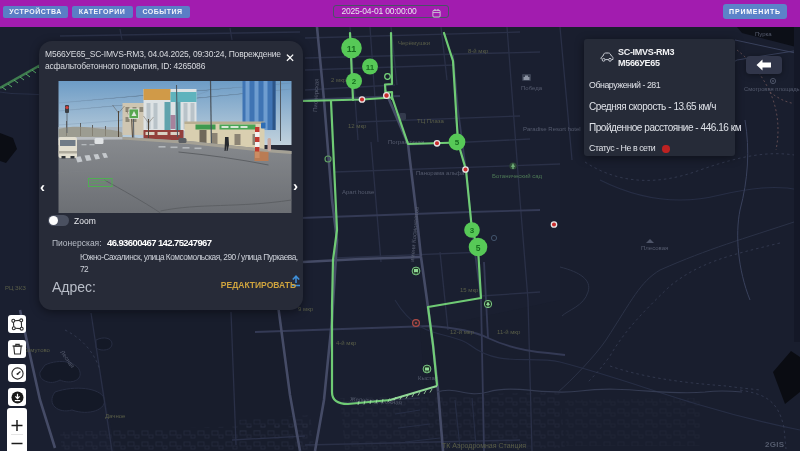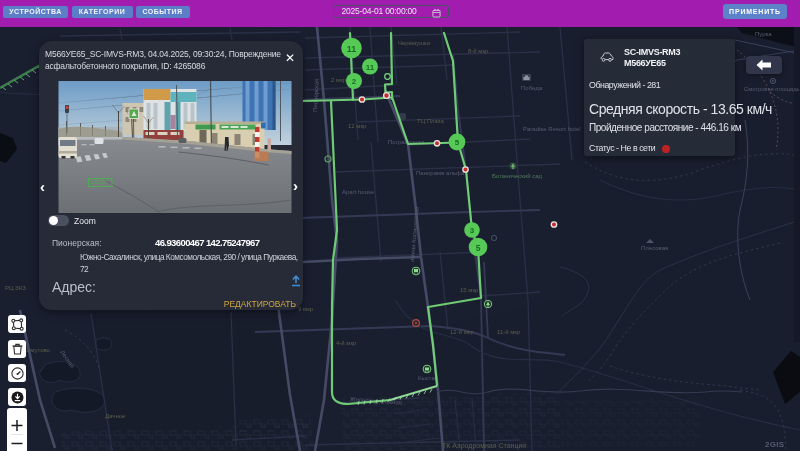--- a/index.html
+++ b/index.html
@@ -411,45 +411,45 @@
 
     <rect x="30" y="97.5" width="23.5" height="8" fill="none" stroke="#4fae52" stroke-width="1"></rect>
     <path d="M32 100 L40 99.6 M32 102.5 L48 102 M42 99.6 L50 99.2" stroke="#4fae52" stroke-width="0.7"></path>
   </svg>
 
   <div style="position:absolute;left:9px;top:174px;width:21px;height:11px;background:#4a5060;border-radius:6px;"></div>
   <div style="position:absolute;left:10px;top:175px;width:9px;height:9px;background:#fdfdfd;border-radius:50%;"></div>
   <div style="position:absolute;left:35px;top:175px;color:#e8eaee;font-size:8.5px;">Zoom</div>
 
   <div style="position:absolute;left:13px;top:196.5px;color:#b9bec8;font-size:8.5px;">Пионерская:</div>
-  <div style="position:absolute;left:68px;top:195.5px;color:#fff;font-size:9.5px;font-weight:bold;letter-spacing:-0.6px;margin-left:48px;">46.93600467 142.75247967</div>
+  <div style="position:absolute;left:68px;top:195.5px;color:#fff;font-size:9.5px;font-weight:bold;letter-spacing:-0.6px;">46.93600467 142.75247967</div>
   <div style="position:absolute;left:13px;top:199px;color:#b9bec8;font-size:14px;margin-top:39px;">Адрес:</div>
   <div style="position:absolute;left:41px;top:209.5px;width:222px;color:#cdd1d9;font-size:8.3px;line-height:12.5px;letter-spacing:-0.5px;">Южно-Сахалинск, улица Комсомольская, 290 / улица Пуркаева, 72</div>
 
   <svg style="position:absolute;left:251px;top:234px;" width="12" height="12" viewBox="0 0 12 12">
     <path d="M6 1.5 L6 8 M2.8 4.6 L6 1.2 L9.2 4.6" stroke="#3f8fd8" stroke-width="1.5" fill="none"></path>
     <line x1="2" y1="10.5" x2="10" y2="10.5" stroke="#3f8fd8" stroke-width="1.5"></line>
   </svg>
 
-  <div style="position:absolute;right:7px;top:258px;color:#cfa43e;font-size:8.5px;font-weight:normal;letter-spacing:0px;">РЕДАКТИРОВАТЬ</div>
+  <div style="position:absolute;right:7px;top:239px;color:#cfa43e;font-size:8.5px;font-weight:bold;letter-spacing:0px;">РЕДАКТИРОВАТЬ</div>
 </div>
 
 <div class="abs" style="left:40px;top:178px;color:#fff;font-size:15px;font-weight:bold;z-index:21;">‹</div>
 <div class="abs" style="left:293px;top:177px;color:#fff;font-size:15px;font-weight:bold;z-index:21;">›</div>
 
 <div class="abs" id="rpanel">
   <svg style="position:absolute;left:15px;top:12px;" width="15" height="12" viewBox="0 0 15 12">
     <path d="M2 8 C2 6.5 2.8 5.5 4 5 L5 2.8 C5.3 2.2 5.8 2 6.5 2 L9.5 2 C10.2 2 10.8 2.3 11.2 2.9 L12.5 5 C13.6 5.4 14 6.3 14 7.5 L14 8.5 L13 8.5 M2 8.5 L2 8.5" stroke="#c8ccd4" stroke-width="1" fill="none"></path>
     <circle cx="4.6" cy="8.8" r="1.4" fill="none" stroke="#c8ccd4" stroke-width="1"></circle>
     <circle cx="11" cy="8.8" r="1.4" fill="none" stroke="#c8ccd4" stroke-width="1"></circle>
     <line x1="6.2" y1="8.6" x2="9.5" y2="8.6" stroke="#c8ccd4" stroke-width="1"></line>
   </svg>
-  <div style="position:absolute;left:40px;top:7.5px;font-size:9px;font-weight:bold;color:#f2f3f5;letter-spacing:-0.3px;line-height:11.2px;">SC-IMVS-RM3<br>M566УЕ65</div>
+  <div style="position:absolute;left:34px;top:7.5px;font-size:9px;font-weight:bold;color:#f2f3f5;letter-spacing:-0.3px;line-height:11.2px;">SC-IMVS-RM3<br>M566УЕ65</div>
   <div style="position:absolute;left:5px;top:40.8px;font-size:8.8px;letter-spacing:-0.45px;white-space:nowrap;">Обнаружений - 281</div>
-  <div style="position:absolute;left:5px;top:61.7px;font-size:14px;letter-spacing:-0.45px;white-space:nowrap;">Средняя скорость - 13.65 км/ч</div>
+  <div style="position:absolute;left:5px;top:61.7px;font-size:10px;letter-spacing:-0.45px;white-space:nowrap;">Средняя скорость - 13.65 км/ч</div>
   <div style="position:absolute;left:5px;top:83.2px;font-size:10px;letter-spacing:-0.45px;white-space:nowrap;">Пройденное расстояние - 446.16 км</div>
   <div style="position:absolute;left:5px;top:104.2px;font-size:8.8px;letter-spacing:-0.45px;white-space:nowrap;">Статус - Не в сети</div>
   <div style="position:absolute;left:78.3px;top:106.3px;width:7.4px;height:7.4px;border-radius:50%;background:#bd2222;"></div>
 </div>
 
 <div class="abs" id="backbtn">
   <svg width="16" height="12" viewBox="0 0 16 12">
       <path d="M6.5 0.5 L6.5 3.5 L15 3.5 L15 8.5 L6.5 8.5 L6.5 11.5 L0.5 6 Z" fill="#fff"></path>
     </svg>
 </div>

